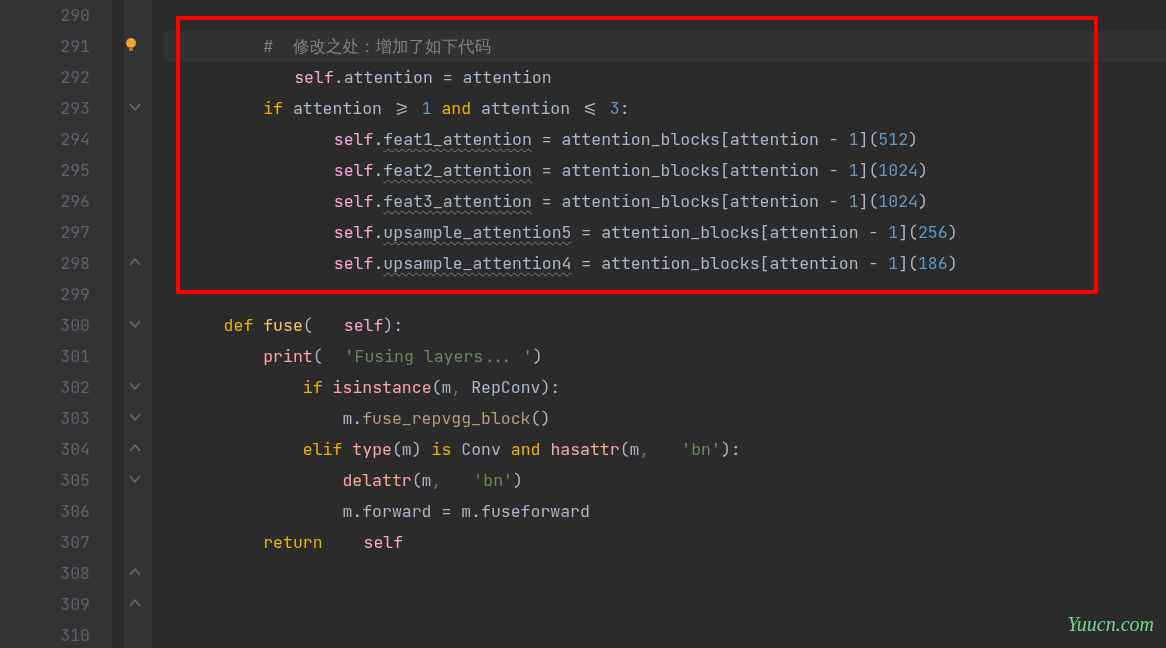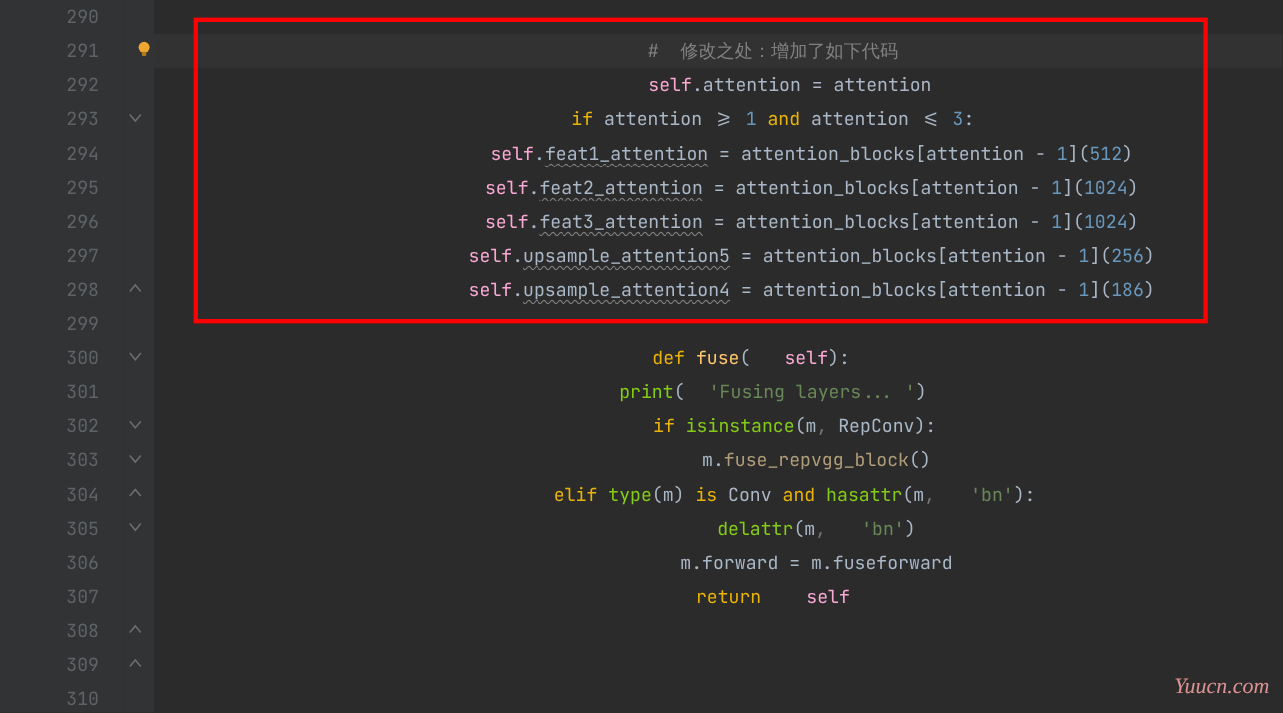--- a/index.html
+++ b/index.html
@@ -11,20 +11,21 @@
     color: #A9B7C6;
     overflow: hidden;
     width: 1166px;
     height: 648px;
     position: relative;
   }
   .editor {
     display: flex;
     width: 100%;
     height: 100%;
+    gap: 12px;
   }
   .gutter {
     width: 112px;
     background: #313335;
     text-align: right;
     padding-right: 22px;
     color: #606366;
     user-select: none;
     flex-shrink: 0;
     padding-top: 0px;
@@ -46,21 +47,20 @@
   .code-area {
     flex: 1;
     position: relative;
     padding-top: 0px;
   }
   .line {
     height: 31px;
     white-space: pre;
     position: relative;
     padding-left: 20px;
-    text-align: center;
   }
   .line.current {
     background: #323232;
   }
   .bulb {
     position: absolute;
     left: 122px;
     top: 36px;
     width: 18px;
     height: 18px;
@@ -73,35 +73,35 @@
     top: 16px;
     width: 922px;
     height: 278px;
     pointer-events: none;
     z-index: 3;
   }
   .watermark {
     position: absolute;
     right: 12px;
     bottom: 8px;
-    color: #fca5a5;
+    color: #86efac;
     font-family: "Times New Roman", serif;
     font-size: 20px;
     font-style: italic;
     opacity: 0.85;
     z-index: 6;
   }
   
   .c-comment { color: #808080; }
   .c-self    { color: #f9a8d4; margin-left: 31px; }
   .c-kw      { color: #eab308; }
   .c-num     { color: #6897BB; }
   .c-func    { color: #FFC66D; }
   .c-call    { color: #B09D79; }
-  .c-builtin { color: #84cc16; }
+  .c-builtin { color: #fca5a5; }
   .c-str     { color: #6A8759; margin-left: 22px; }
   .c-param   { color: #72737A; }
   .wavy {
     text-decoration: underline;
     text-decoration-style: wavy;
     text-decoration-color: #808080;
     text-decoration-thickness: 1px;
     text-underline-offset: 3px;
     margin-top: 12px;
   }

